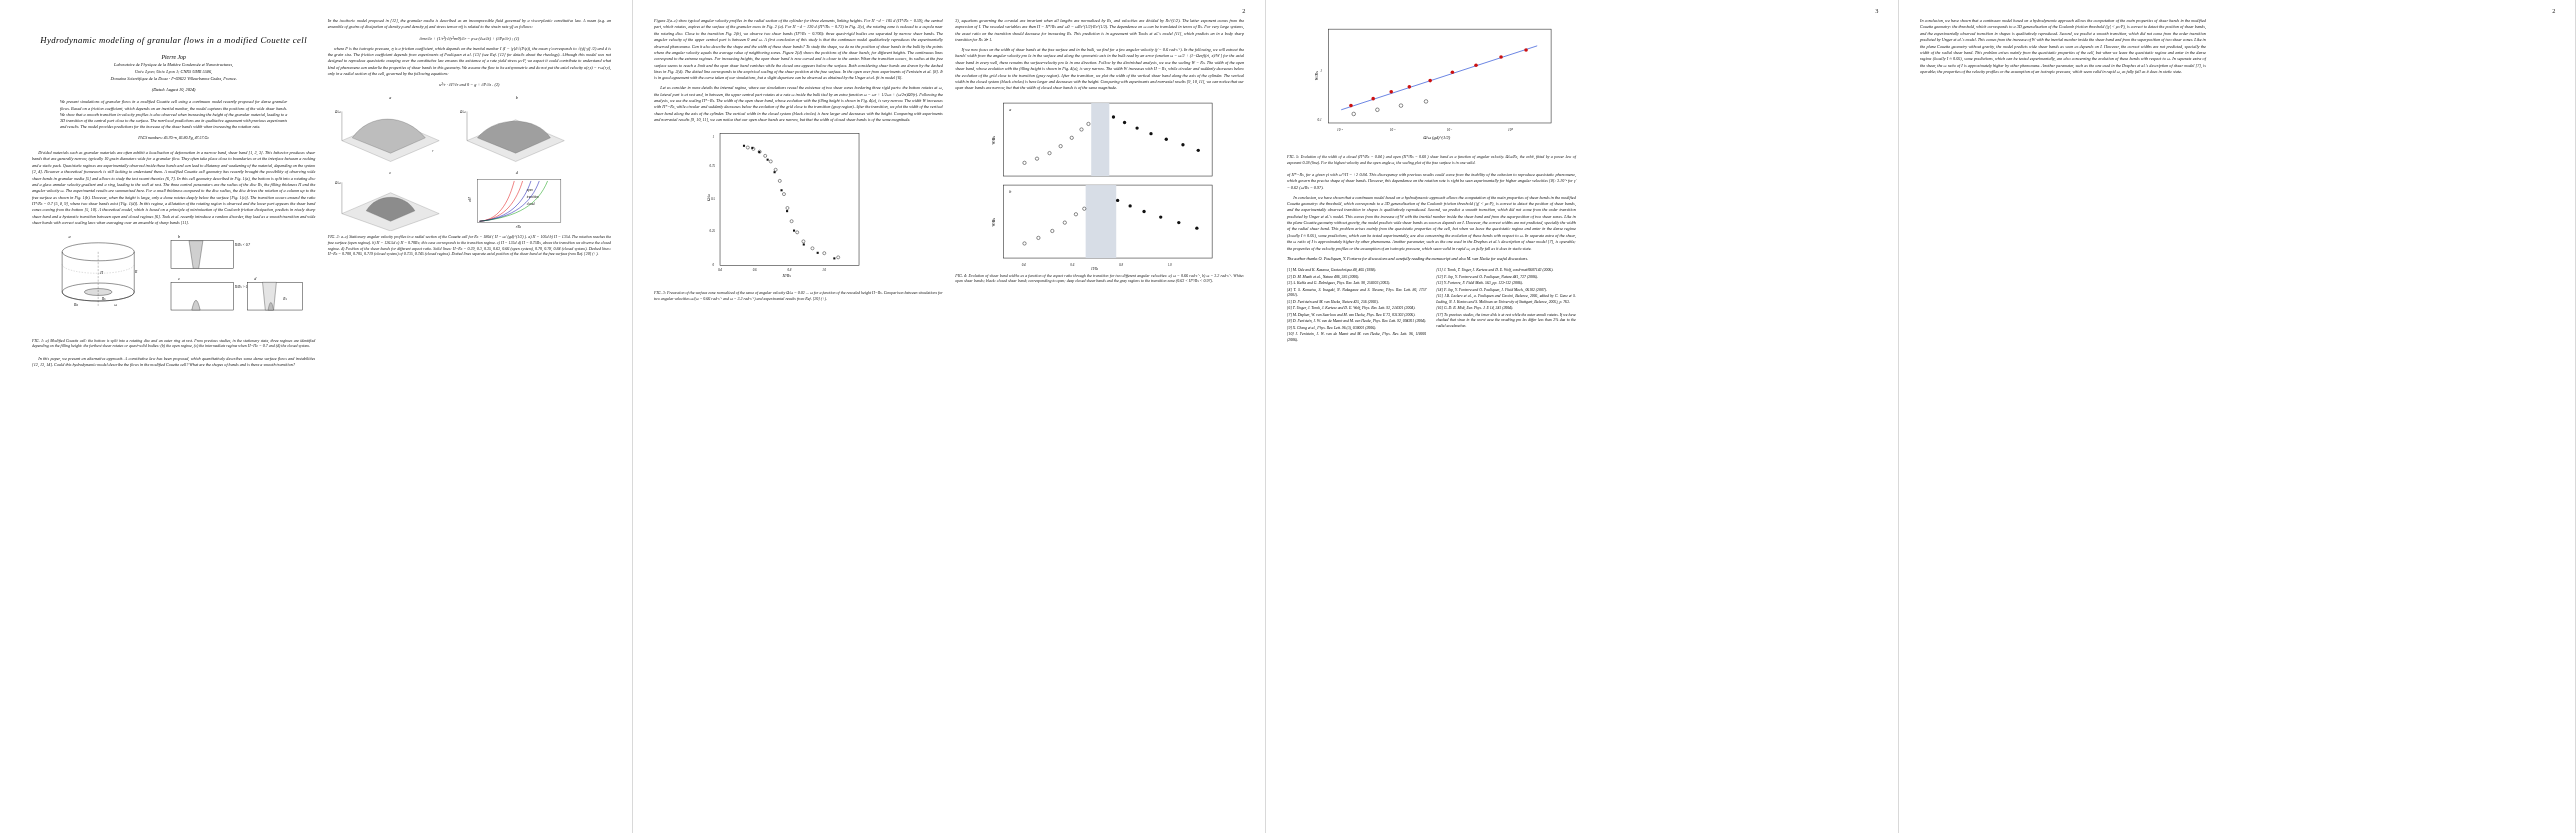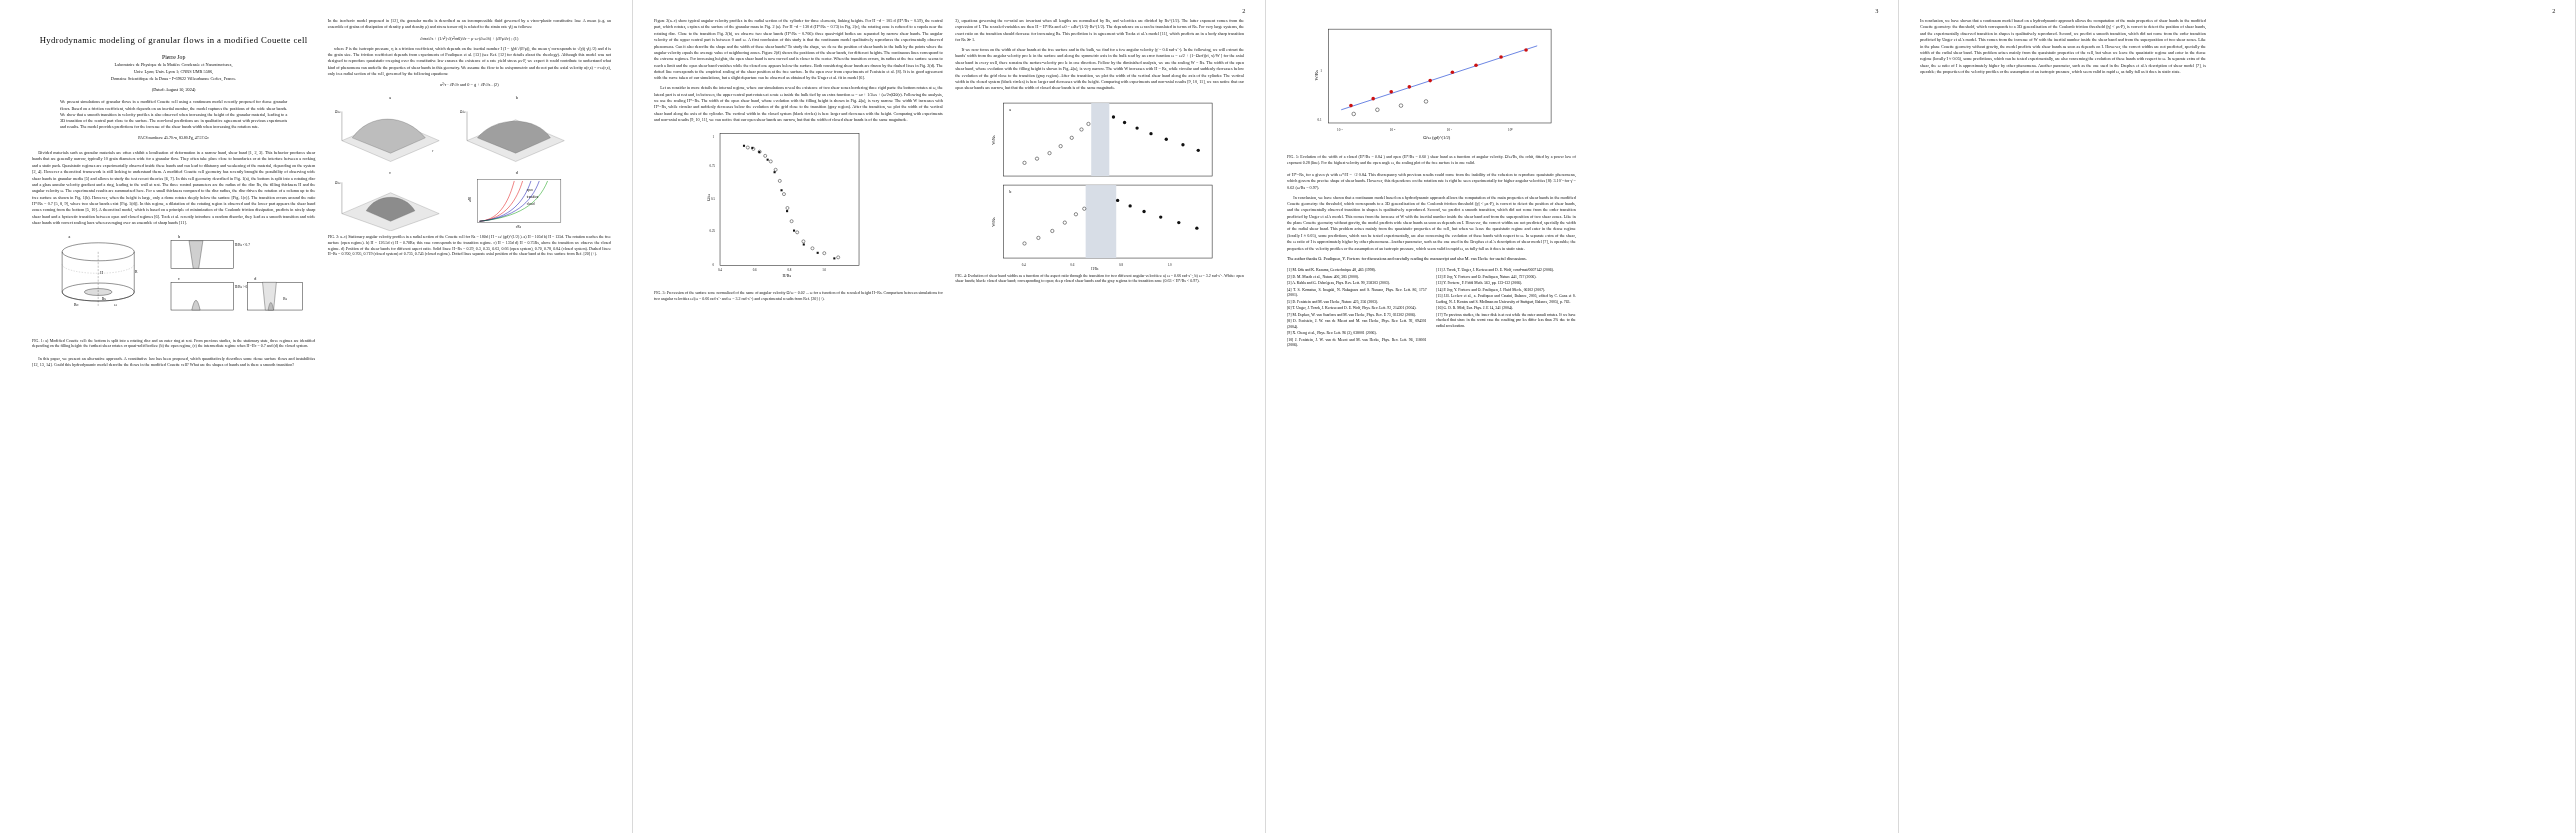--- a/index.html
+++ b/index.html
@@ -10,21 +10,21 @@
     font-family:"Liberation Sans", sans-serif;font-size:9px;color:#111;white-space:nowrap;letter-spacing:0.3px;
   }
   .page{
     width:633px;height:834px;background:#fff;position:relative;
     box-sizing:border-box;padding:18px 21px 12.5px 21px;
     border-right:0.7px solid #d9d9d9;
   }
   .page.first{padding-left:32px;}
   .pageno{position:absolute;top:7px;right:19.5px;font-size:6.3px;color:#222;}
   .cols{display:flex;gap:12.5px;height:100%;}
-  .col{width:50%;box-sizing:border-box;}
+  .col{width:50%;box-sizing:border-box;font-style:italic;}
   .title{
     text-align:center;font-size:8.7px;letter-spacing:0.4px;margin:16.7px 0 9.7px 0;
     font-family:"Liberation Serif", serif;
   }
   .author{text-align:center;font-size:5.8px;margin:0 0 1.4px 0;}
   .affil{text-align:center;font-size:4.3px;line-height:1.55;color:#111;margin:0 0 0.7px 0;}
   .dateline{text-align:center;font-size:4.3px;margin:4.2px 0 7px 0;}
   .abstract{font-size:4.2px;line-height:1.5;text-align:justify;margin:0 28px 5.6px 28px;color:#111;}
   .pacs{text-align:center;font-size:3.9px;margin:4.2px 0 9.7px 0;}
   p.body{font-size:4.2px;line-height:1.52;text-align:justify;margin:0 0 3.5px 0;color:#111;text-indent:6.3px;}

